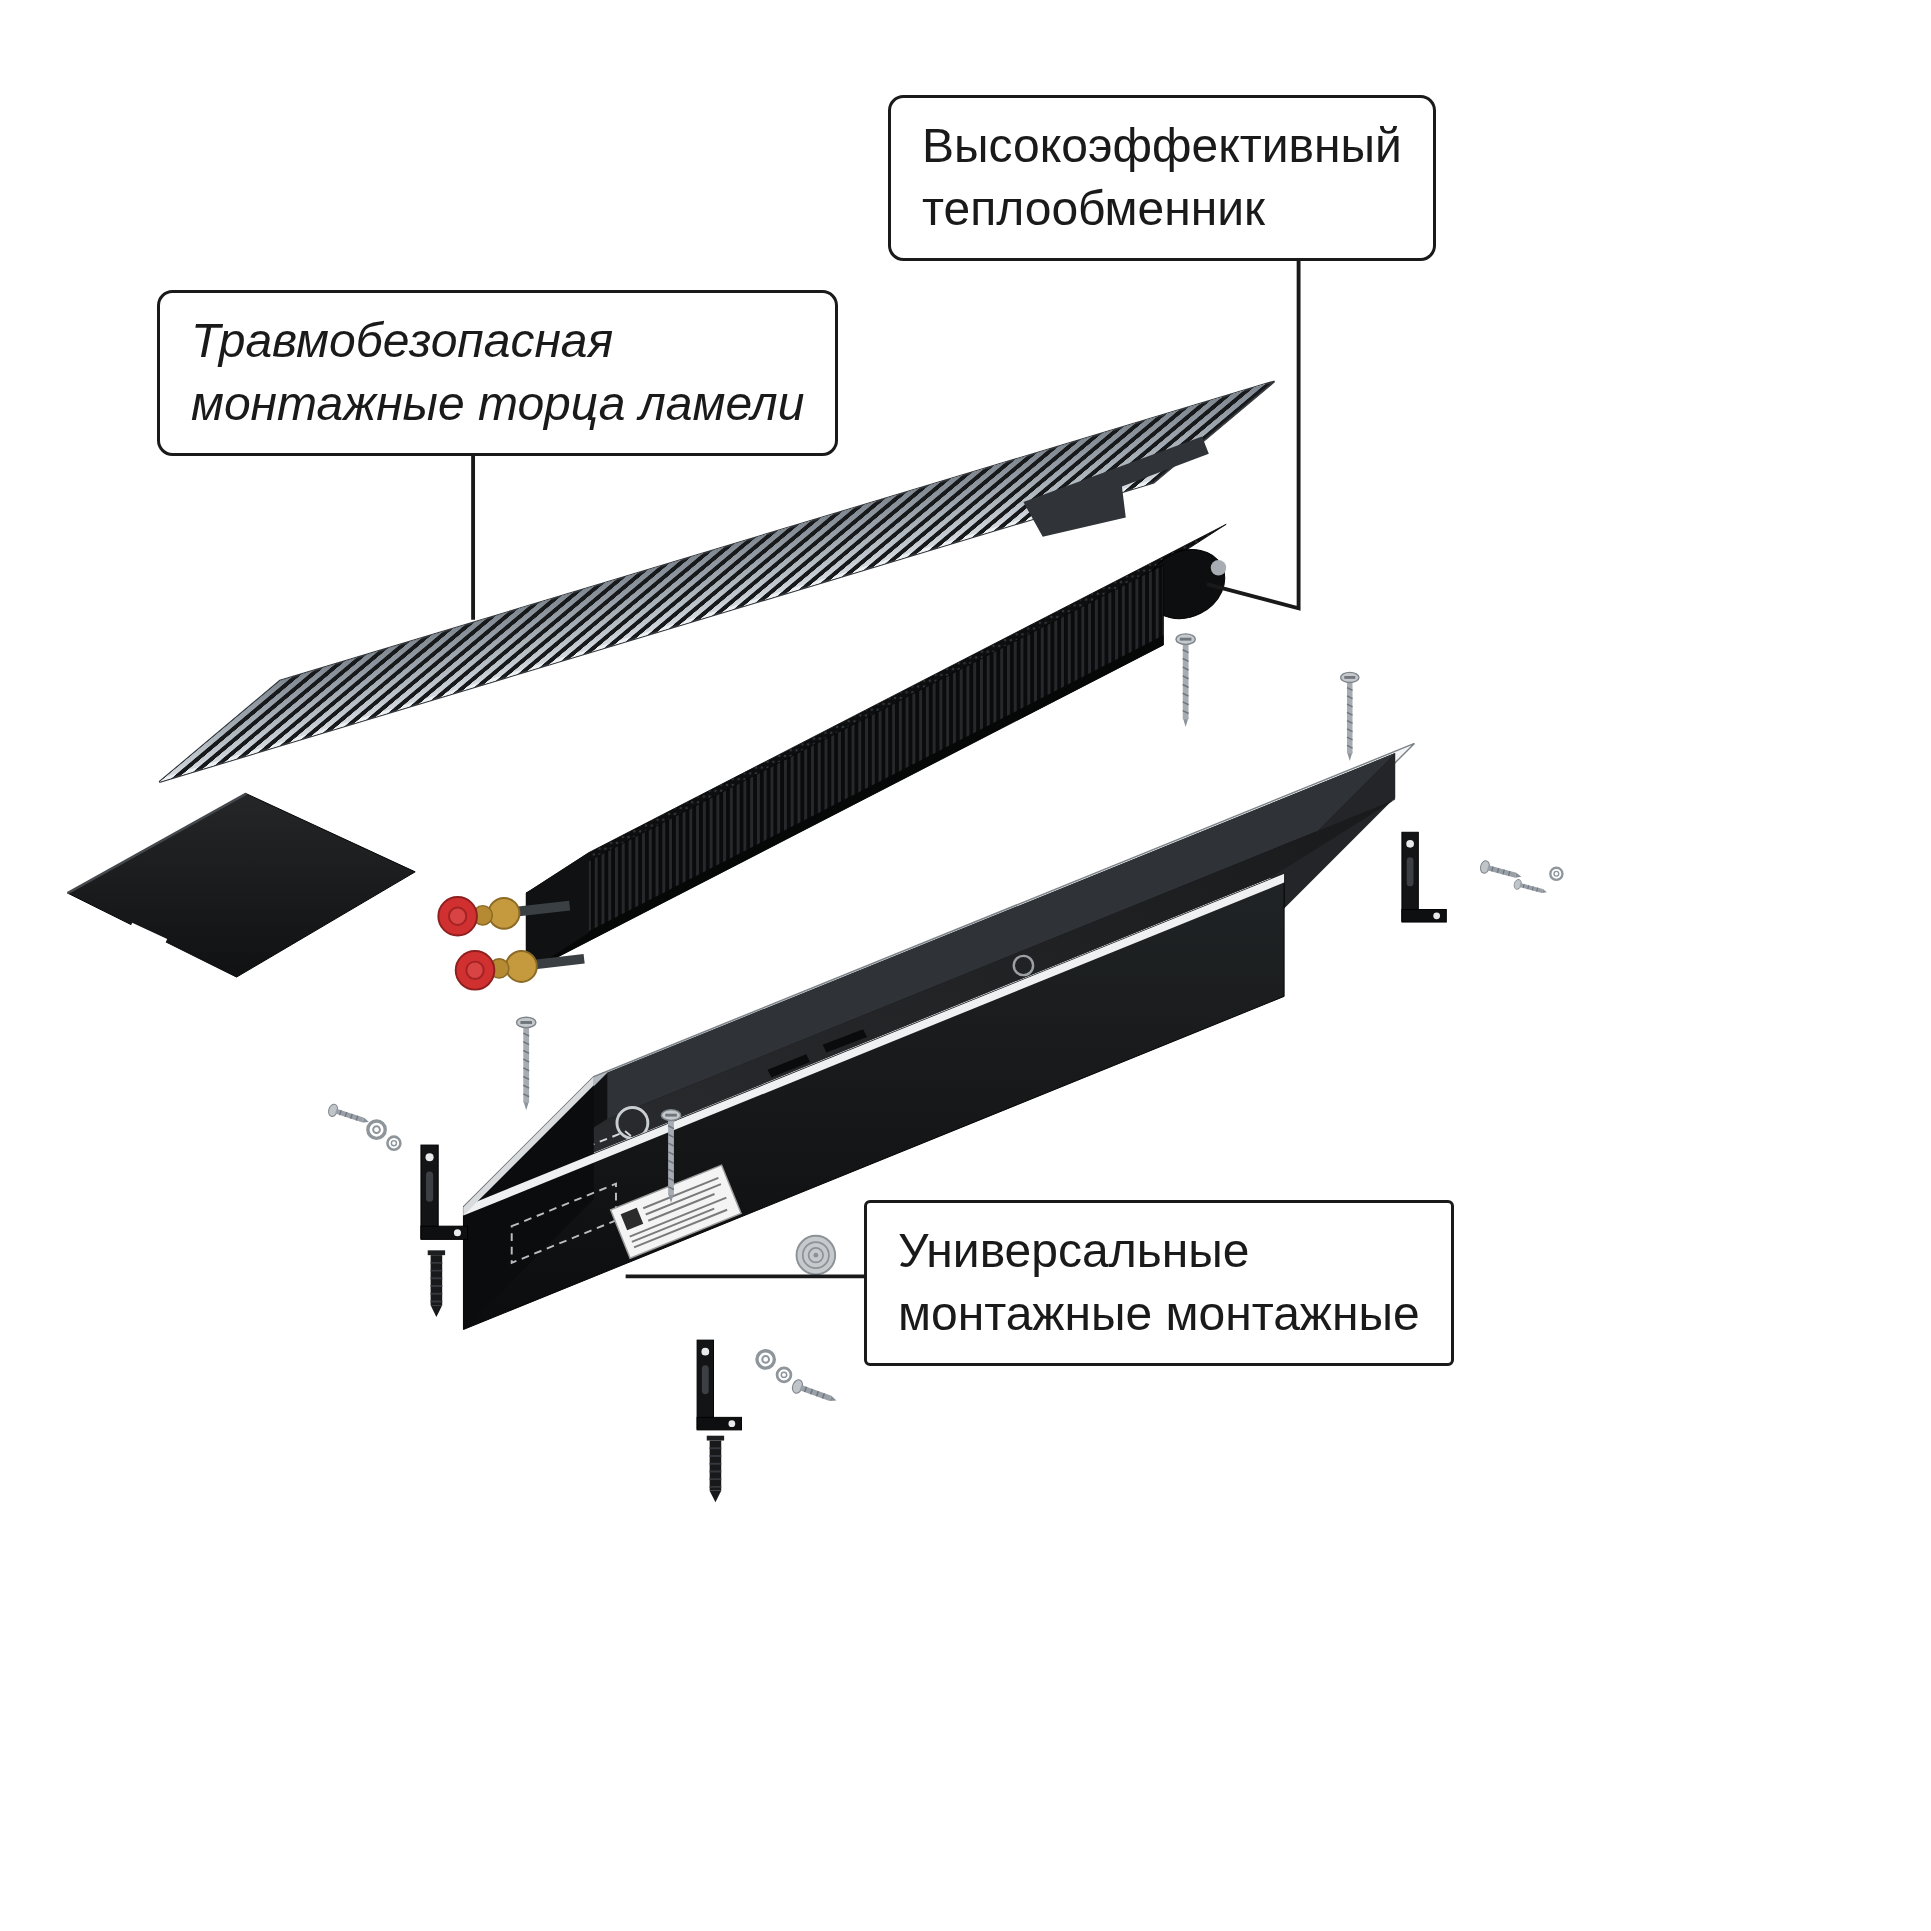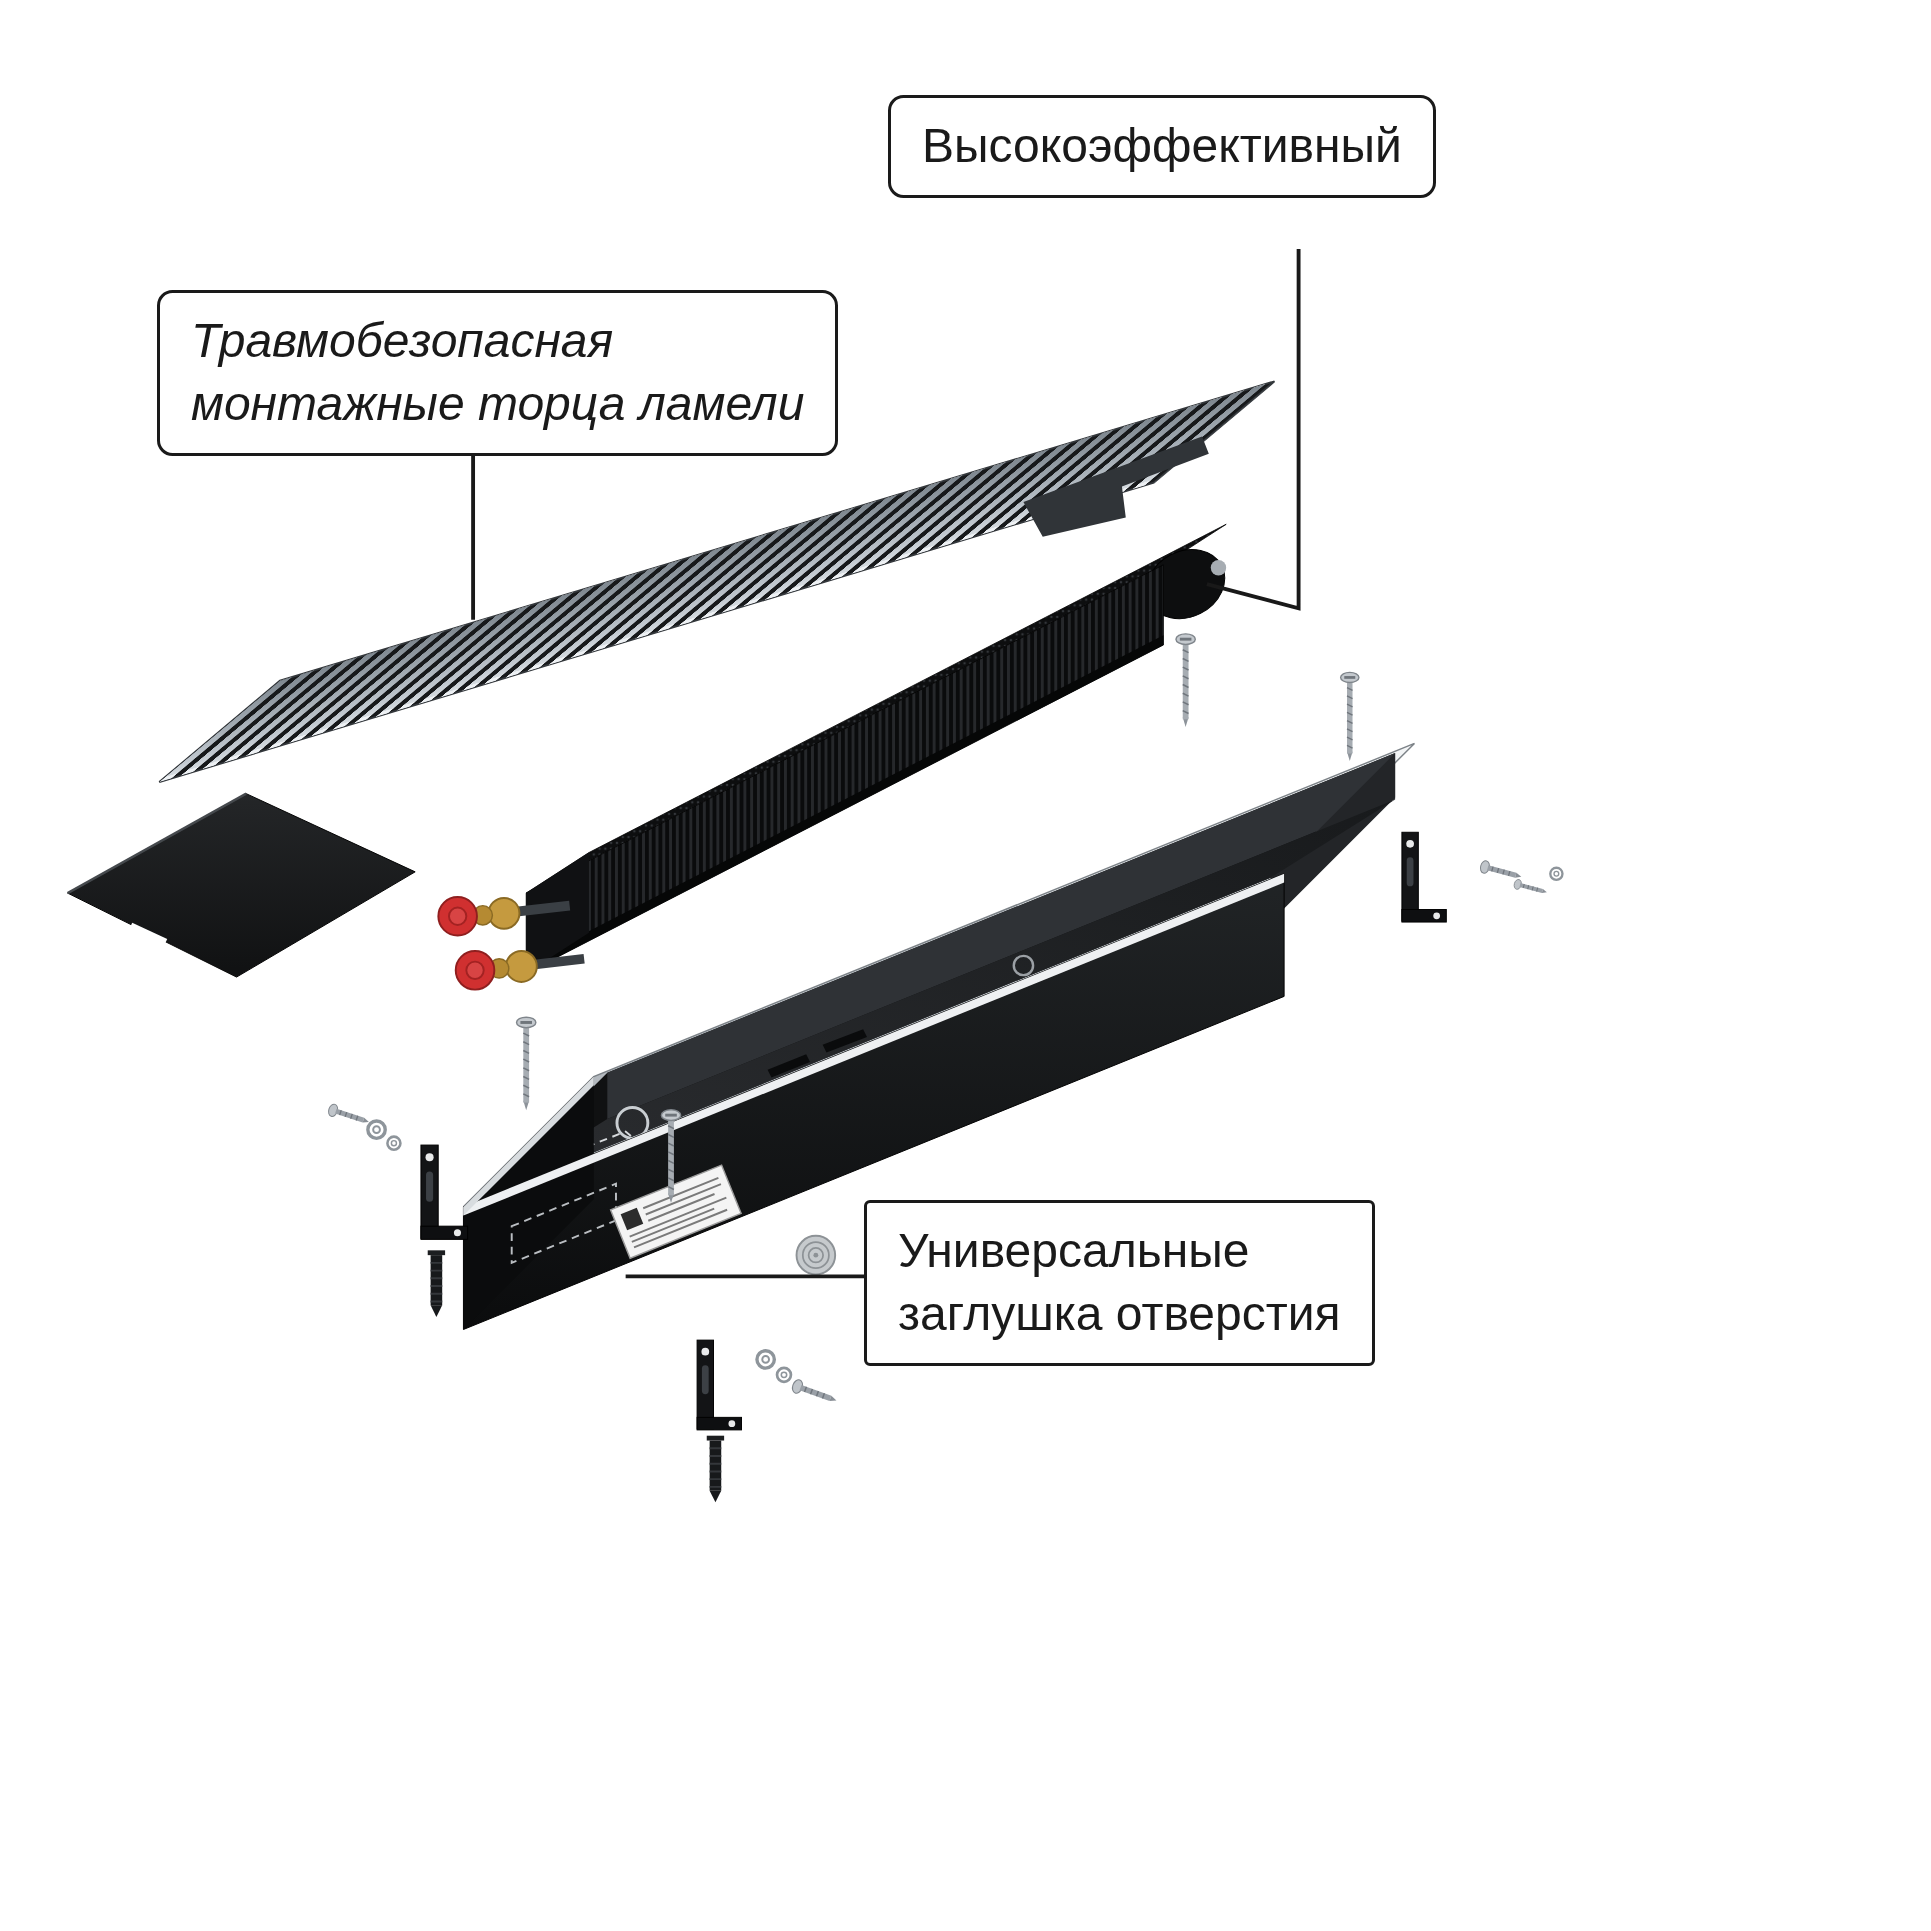--- a/index.html
+++ b/index.html
@@ -202,26 +202,27 @@
 
     <g stroke="#191919" stroke-width="4" fill="none">
       <polyline points="1345,258 1345,630 1250,605"></polyline>
       <polyline points="490,440 490,642"></polyline>
       <polyline points="902,1322 648,1322"></polyline>
     </g>
   </svg>
 
   <div class="callout" style="left:888px; top:95px;">
     <div>Высокоэффективный</div>
+    <div>теплообменник</div>
   </div>
 
   <div class="callout" style="left:157px; top:290px;font-style:italic;">
     <div>Травмобезопасная</div>
     <div>монтажные торца ламели</div>
   </div>
 
   <div class="callout" style="left:864px; top:1200px;border-radius:6px;">
     <div>Универсальные</div>
-    <div>заглушка отверстия</div>
+    <div>монтажные монтажные</div>
   </div>
 
 </div>
 
 
 </body></html>

